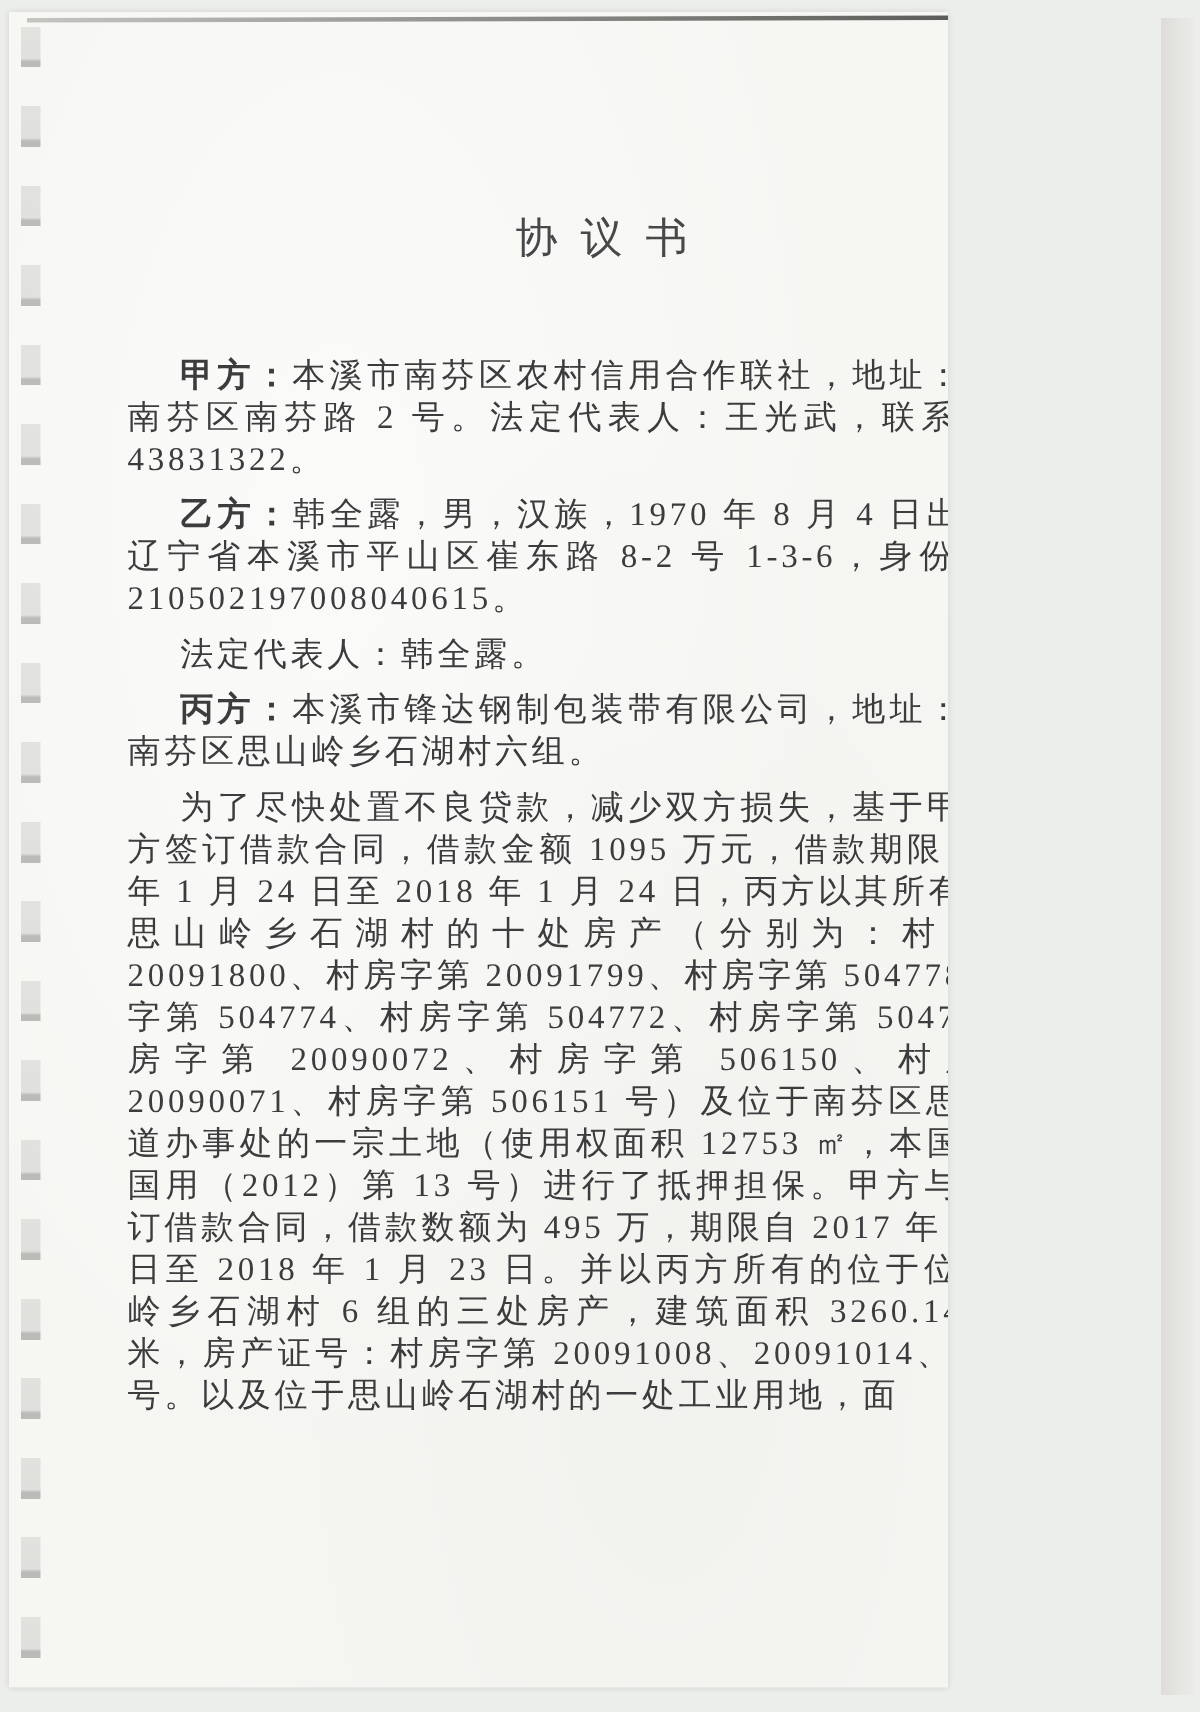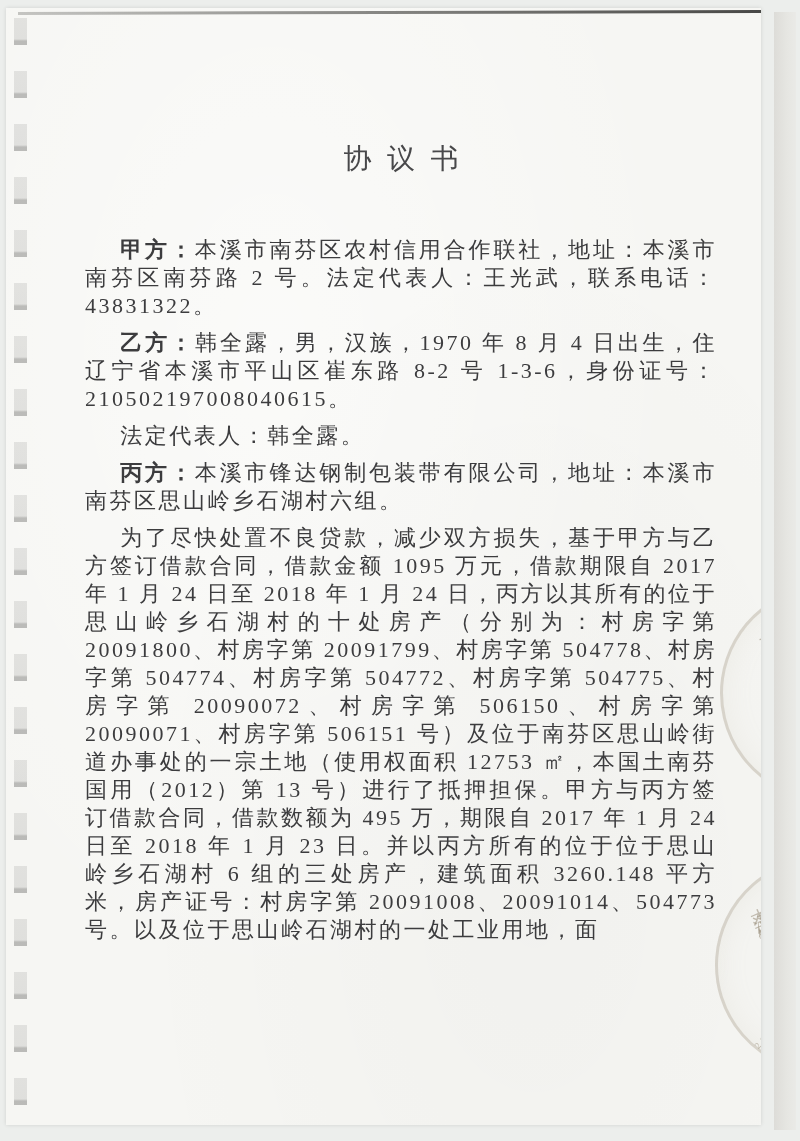--- a/index.html
+++ b/index.html
@@ -14,21 +14,21 @@
   
   .under-sheet {
     position: absolute; left: 774px; top: 12px;
     width: 22px; height: 1118px;
     background: linear-gradient(to right, #dddcd8, #e6e6e2 60%, #eaeae7);
   }
 
   
   .page {
     position: absolute; left: 6px; top: 8px;
-    width: 755px; height: 1117px;
+    width: 626px; height: 1117px;
     background:
       radial-gradient(ellipse at 35% 30%, rgba(255,255,255,0.5), rgba(0,0,0,0) 60%),
       radial-gradient(ellipse at 70% 80%, rgba(0,0,0,0.02), rgba(0,0,0,0) 55%),
       #f6f6f3;
     overflow: hidden;
     box-shadow: 0 0 4px rgba(0,0,0,0.12);
   }
 
   
   .top-line {

